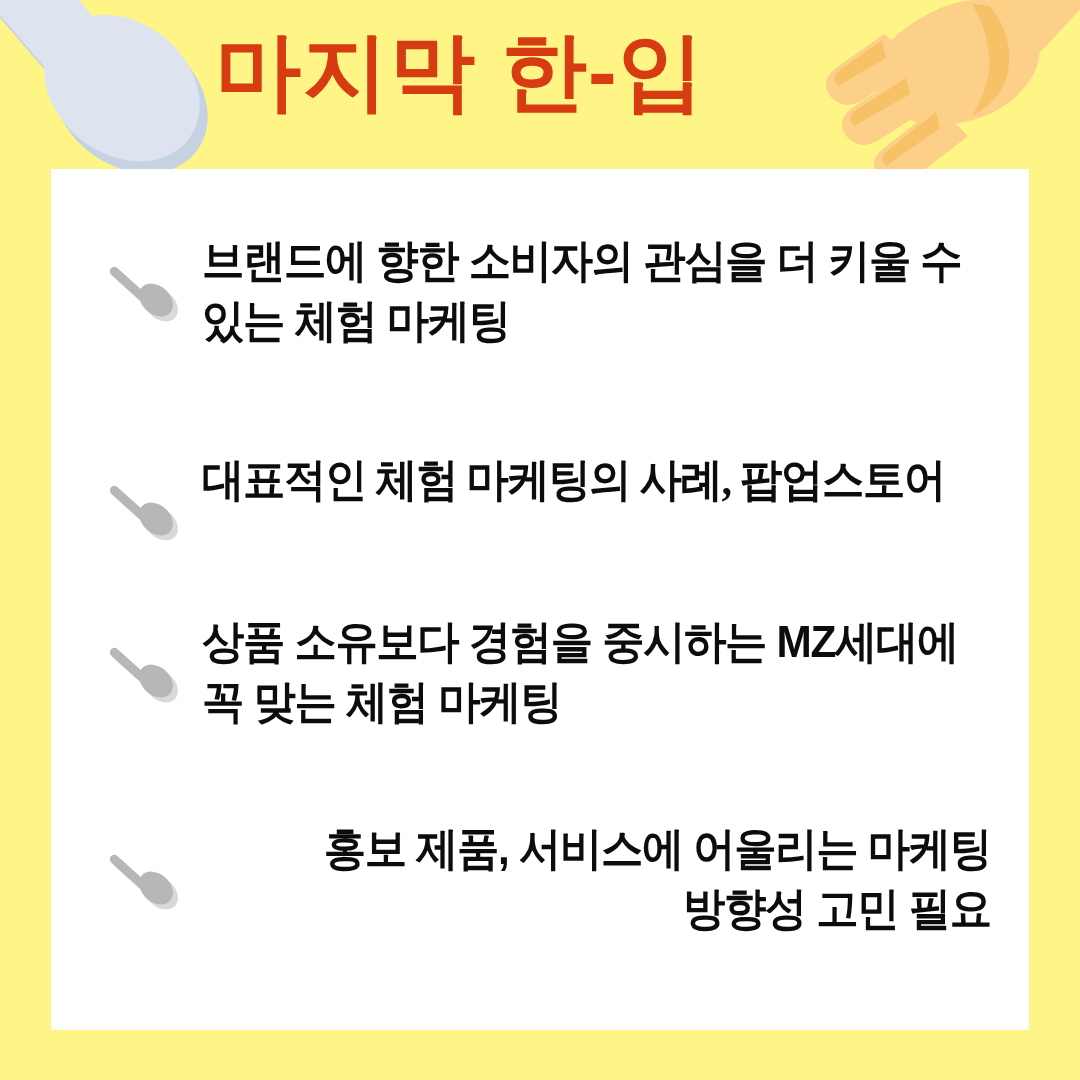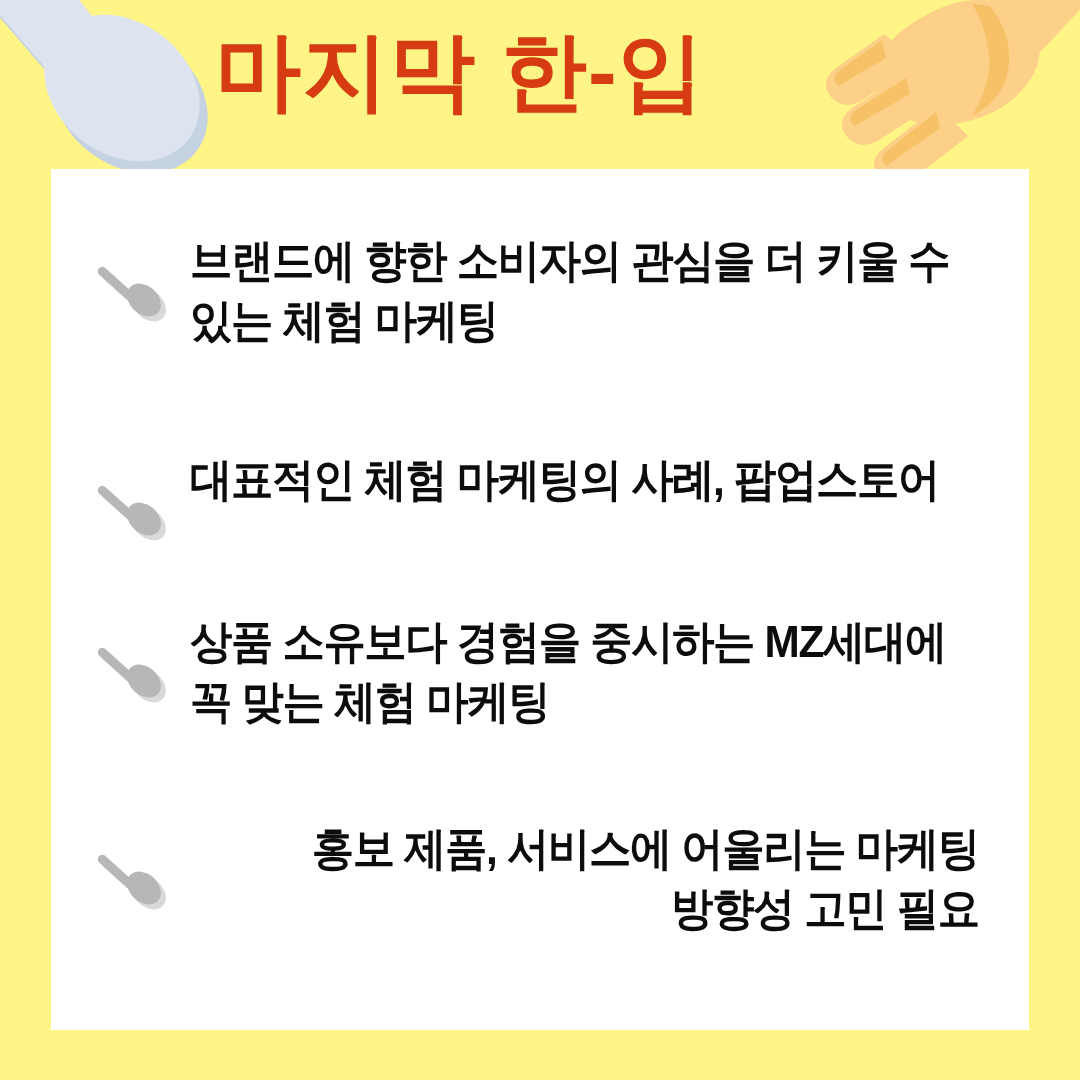--- a/index.html
+++ b/index.html
@@ -65,36 +65,36 @@
     left: 51px;
     top: 169px;
     width: 978px;
     height: 861px;
     background: #ffffff;
     z-index: 2;
   }
 
   .bullet-stack {
     position: absolute;
-    left: 0;
+    left: 12px;
     top: 0;
     width: 978px;
     height: 861px;
     border-radius: 15px;
   }
 
   .bullet-row {
     position: absolute;
     left: 46px;
     width: 932px;
     display: flex;
     align-items: flex-start;
   }
   .bullet-row[data-row="0"] { top: 62px; }
-  .bullet-row[data-row="1"] { top: 281px; }
+  .bullet-row[data-row="1"] { top: 281px; font-family: Liberation Serif, serif; }
   .bullet-row[data-row="2"] { top: 443px; }
   .bullet-row[data-row="3"] { top: 650px; text-align: right; }
 
   .bullet-marker {
     position: relative;
     flex: 0 0 auto;
     width: 86px;
     height: 86px;
     margin-top: 16px;
     margin-left: -2px;

